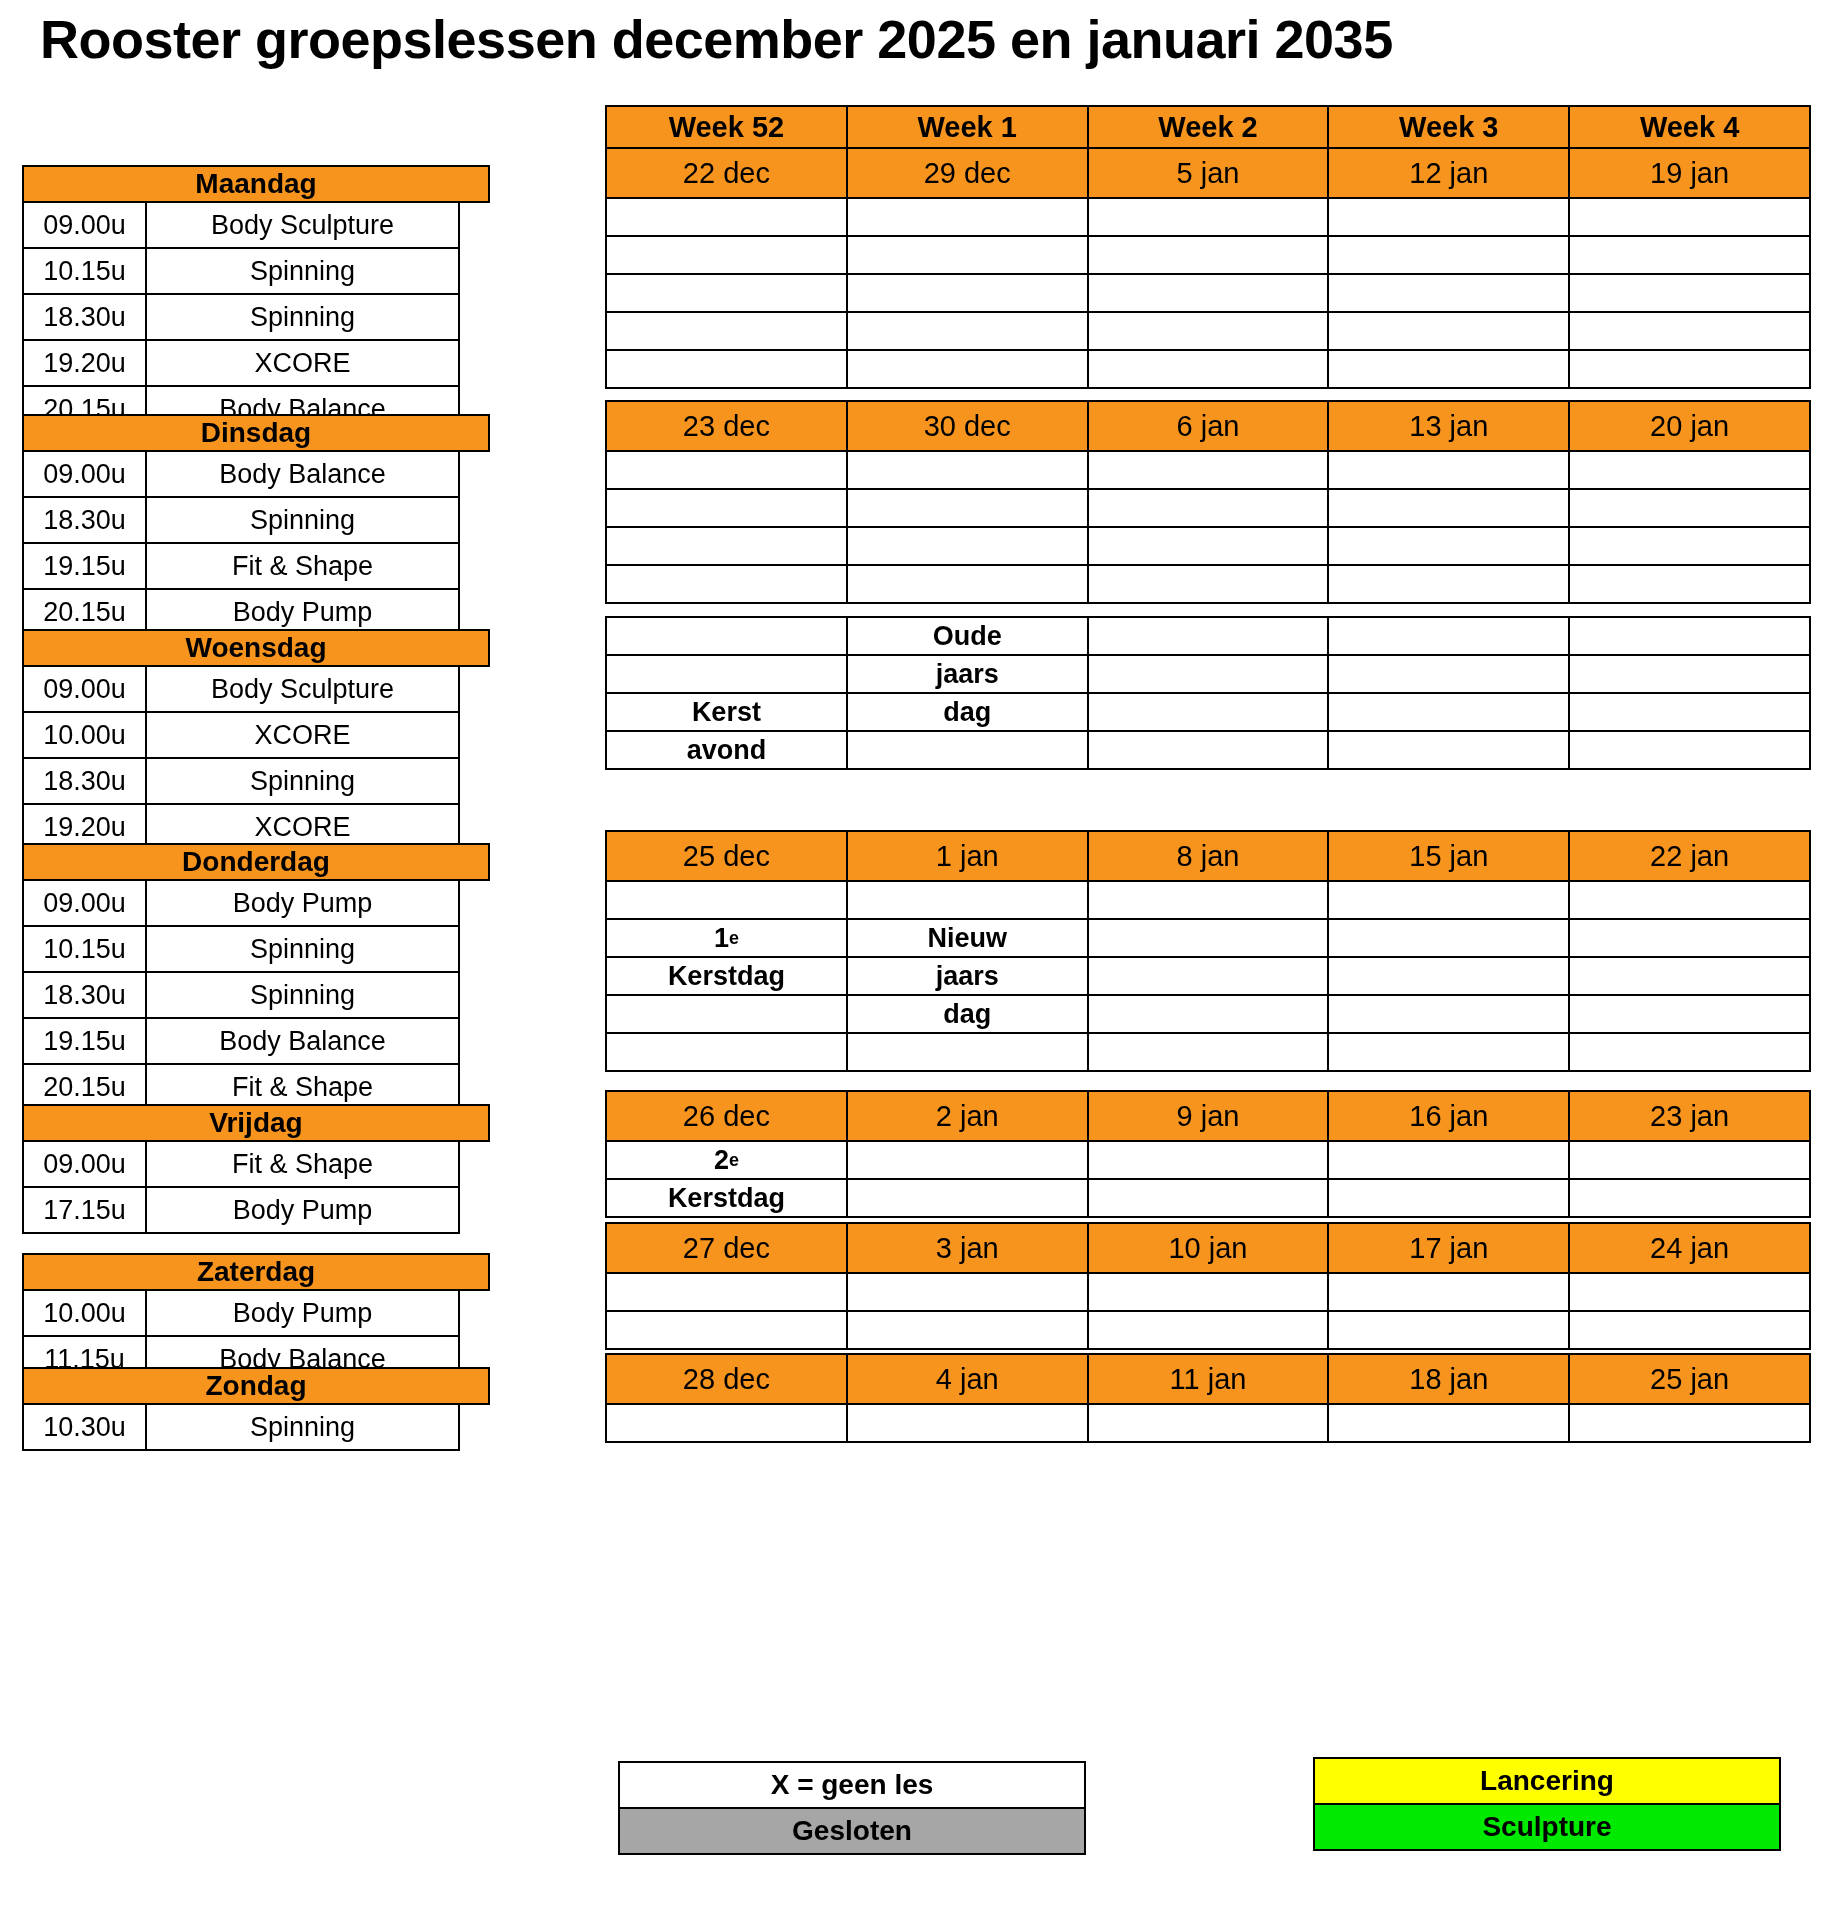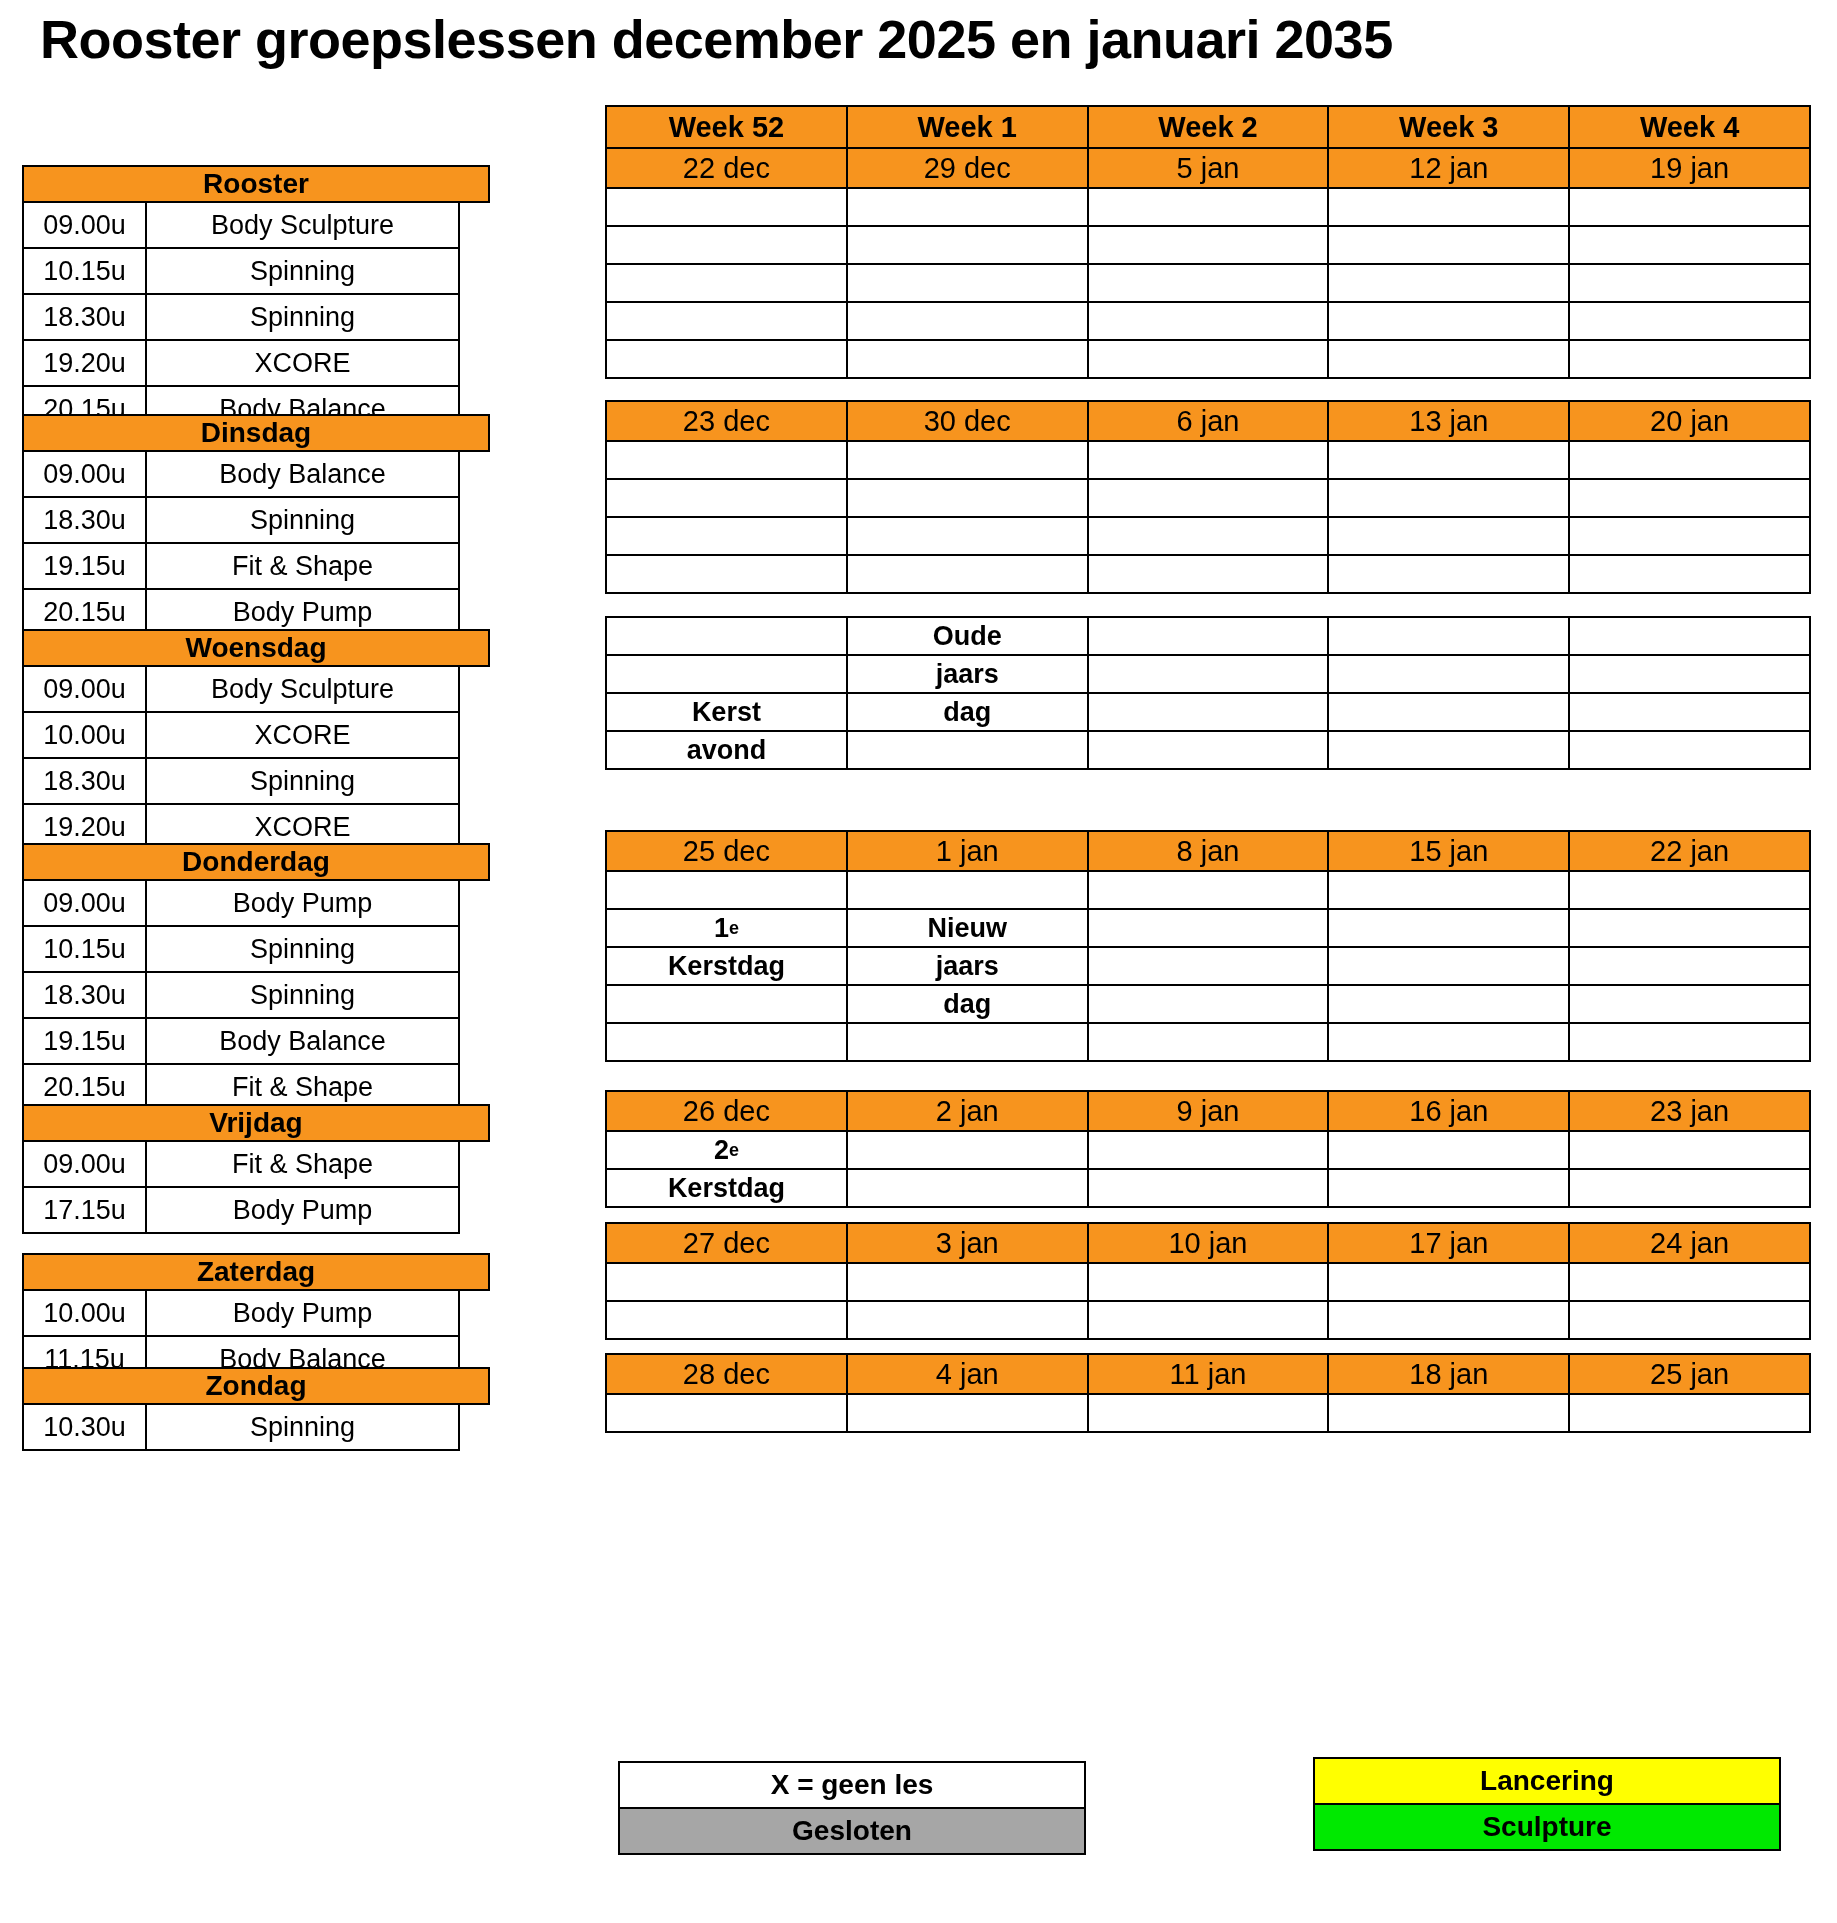--- a/index.html
+++ b/index.html
@@ -91,21 +91,21 @@
     display: flex;
     align-items: center;
     justify-content: center;
     font-size: 27px;
     background: #ffffff;
     overflow: hidden;
     white-space: nowrap;
   }
   .grid-cell:first-child { margin-left: 0; }
   .grid-row.headrow .grid-cell { height: 44px; background: #F7941E; font-weight: bold; font-size: 29px; }
-  .grid-row.daterow .grid-cell { height: 42px; background: #F7941E; font-size: 29px; }
+  .grid-row.daterow .grid-cell { height: 52px; background: #F7941E; font-size: 29px; }
   .grid-row.bodyrow .grid-cell { height: 40px; }
 
   .sup { font-size: 18px; vertical-align: super; }
 
   
   .legend {
     position: absolute;
     width: 468px;
   }
   .legend-cell {
@@ -121,21 +121,21 @@
   }
   .legend-cell + .legend-cell { margin-top: -2px; }
 </style>
 </head>
 <body>
 
 <div id="page-title">Rooster groepslessen december 2025 en januari 2035</div>
 
 <div id="left-column">
     <div class="day-block" style="top: 165px;">
-      <div class="day-header">Rooster</div>
+      <div class="day-header">Maandag</div>
       <div class="class-row">
         <div class="class-time">09.00u</div>
         <div class="class-name">Body Sculpture</div>
       </div>
       <div class="class-row">
         <div class="class-time">10.15u</div>
         <div class="class-name">Spinning</div>
       </div>
       <div class="class-row">
         <div class="class-time">18.30u</div>

